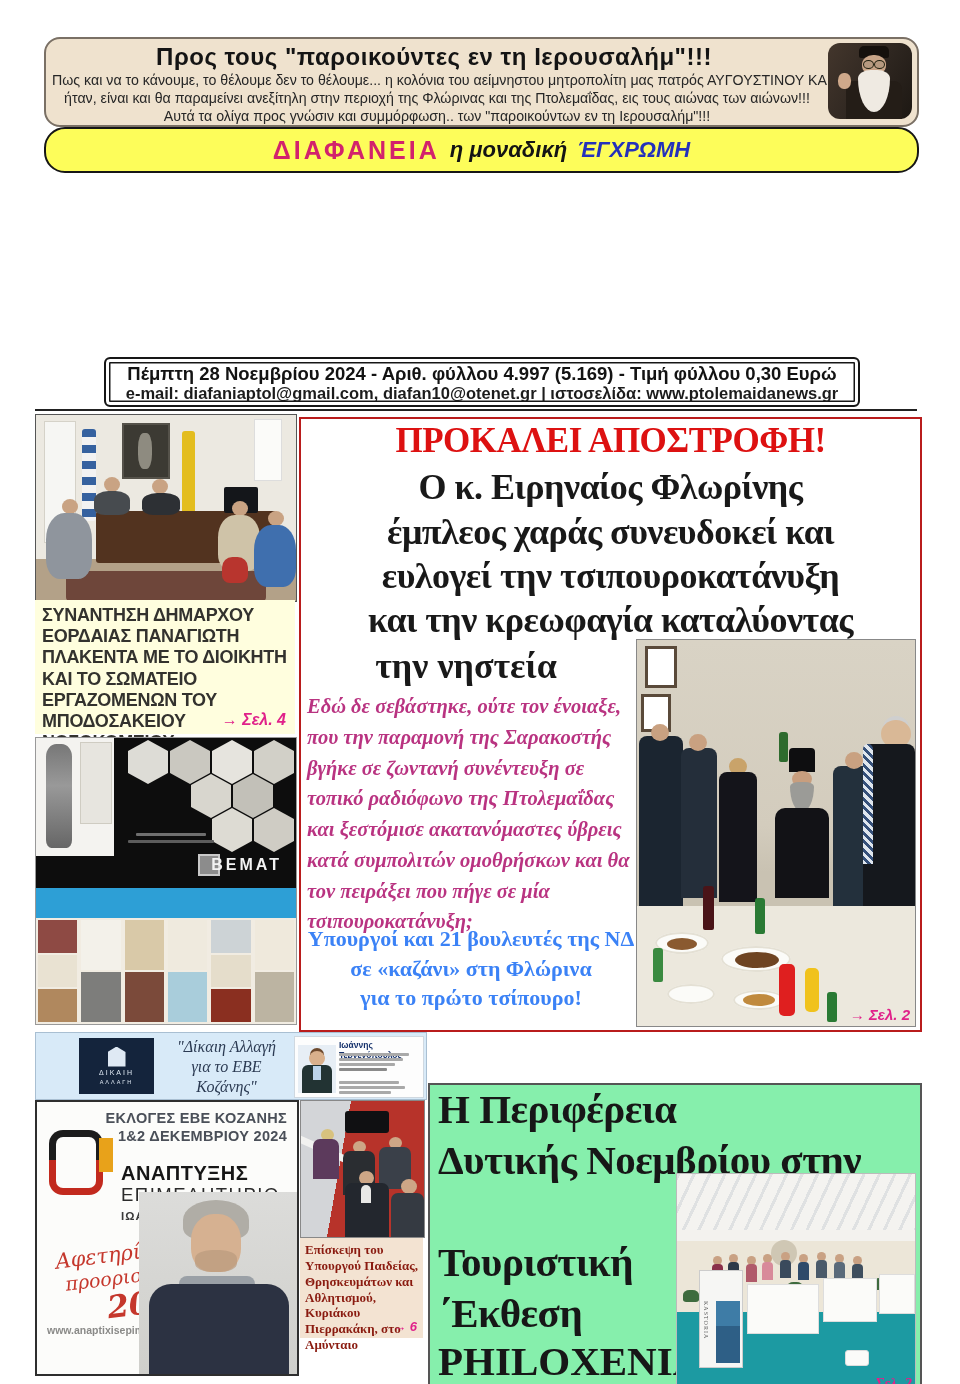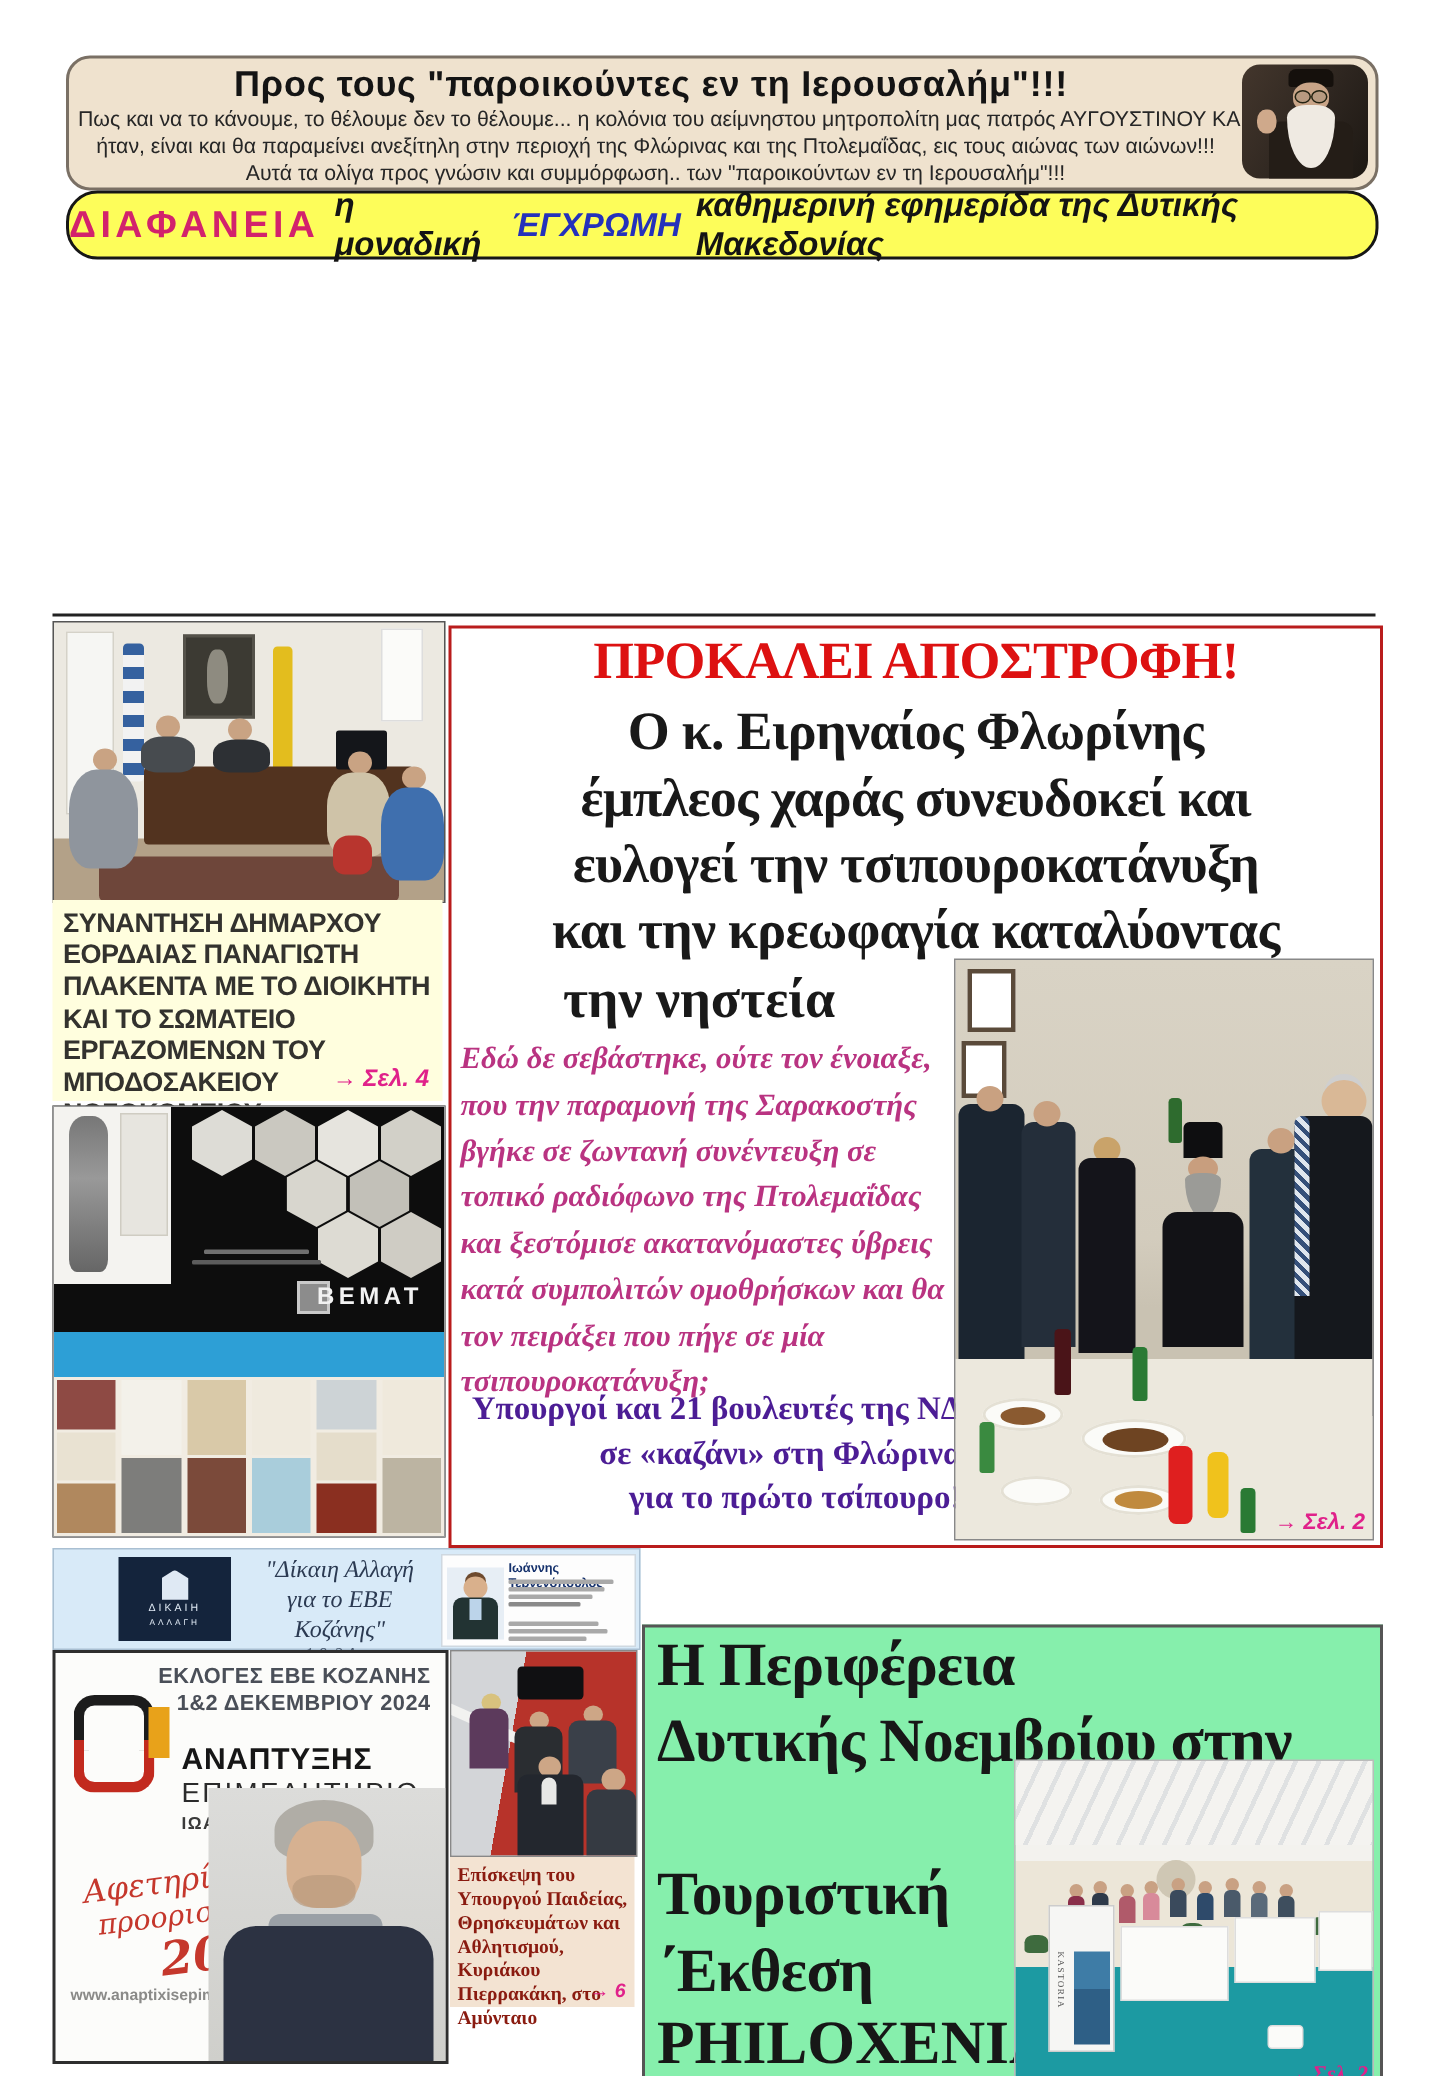--- a/index.html
+++ b/index.html
@@ -89,21 +89,21 @@
   .b-cell{flex:1;margin:1px;}
 
   
   .article{left:299px;top:417px;width:619px;height:611px;border:2px solid #b91c1c;background:#fff;}
   .kicker{left:0;right:0;top:2px;text-align:center;color:#dd1111;font-weight:bold;font-size:35px;letter-spacing:-.5px;}
   .hline{left:0;right:0;text-align:center;color:#191919;font-weight:bold;font-size:36px;letter-spacing:-.5px;}
   .hl1{top:47px;} .hl2{top:92px;} .hl3{top:136px;} .hl4{top:180px;}
   .htail{left:0;width:330px;top:226px;text-align:center;color:#191919;font-weight:bold;font-size:36px;}
   .bodytext{left:6px;top:272px;width:326px;color:#b93381;font-style:italic;font-weight:bold;
       font-size:20.5px;line-height:1.5;}
-  .bluelines{left:0;width:340px;top:505px;text-align:right;color:#4c1d95;font-weight:bold;font-size:22px;line-height:1.35;}
+  .bluelines{left:0;width:340px;top:505px;text-align:center;color:#3b82f6;font-weight:bold;font-size:22px;line-height:1.35;}
 
   
   .tsip{left:636px;top:639px;width:278px;height:386px;border:1px solid #888;overflow:hidden;
       background:linear-gradient(180deg,#d9d3c5 0%,#d3ccbd 48%,#c9c2b2 60%);}
   .t-frame{position:absolute;background:#fff;border:3px solid #5a4a3a;}
   .t-priesthat{position:absolute;left:152px;top:108px;width:26px;height:24px;background:#0e0e10;border-radius:4px 4px 0 0;}
   .t-priestface{position:absolute;left:155px;top:131px;width:20px;height:16px;border-radius:50%;background:#c89e7e;}
   .t-priestbeard{position:absolute;left:153px;top:142px;width:24px;height:30px;background:#9b9b97;
       border-radius:40% 40% 50% 50%/15% 15% 85% 85%;}
   .t-priestbody{position:absolute;left:138px;top:168px;width:54px;height:90px;background:#121216;border-radius:10px 10px 0 0;}
@@ -203,24 +203,27 @@
       <div class="k-beard"></div>
       <div class="k-glass"></div>
       <div class="k-glass k-glass2"></div>
     </div>
   </div>
 
   <div class="abs tagline">
     <span class="tl-brand">ΔΙΑΦΑΝΕΙΑ</span>
     <span class="tl-it">η μοναδική</span>
     <span class="tl-it tl-blue">ΈΓΧΡΩΜΗ</span>
-    <span class="tl-it">καθημερινή εφημερίδα της Δυτικής Μακεδονίας</span>
-  </div>
-
-
+  </div>
+
+
+  <div class="abs datebox">
+    <div class="abs db1">Πέμπτη 28 Νοεμβρίου 2024 - Αριθ. φύλλου 4.997 (5.169) - Τιμή φύλλου 0,30 Ευρώ</div>
+    <div class="abs db2">e-mail: diafaniaptol@gmail.com, diafan10@otenet.gr | ιστοσελίδα: www.ptolemaidanews.gr</div>
+  </div>
 
   <div class="abs rule"></div>
 
   <div class="abs meeting">
     <div class="m-win"></div>
     <div class="m-flag-gr"></div>
     <div class="m-paint"></div>
     <div class="m-flag-y"></div>
     <div class="m-winr"></div>
     <div class="m-floor"></div>

